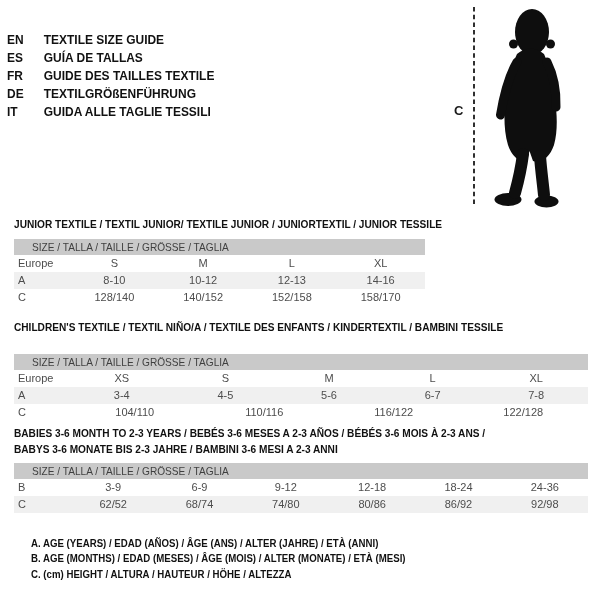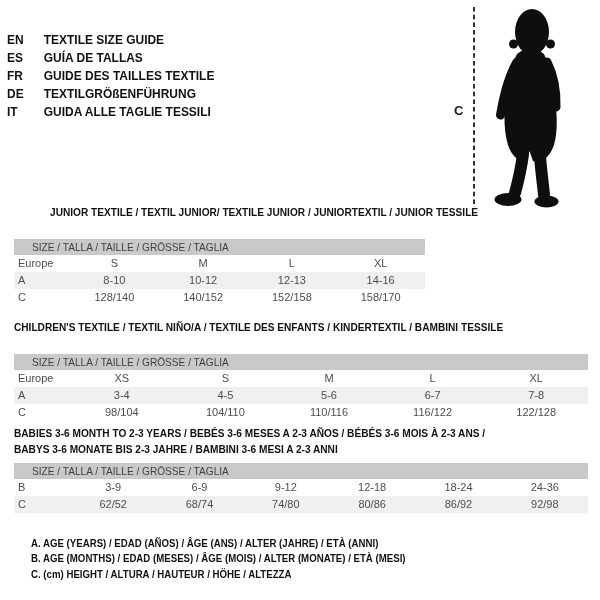--- a/index.html
+++ b/index.html
@@ -78,21 +78,21 @@
     <path d="M30,60 C23,72 17,92 13.5,113" stroke-width="9"></path>
     <path d="M60,60 C66,72 69.5,88 69,105" stroke-width="9"></path>
     <path d="M36,152 C34,168 31,180 28,191" stroke-width="12"></path>
     <path d="M53,154 C54,168 56,182 57,193" stroke-width="12"></path>
   </g>
 </svg>
 
 <div id="height-label">C</div>
 
 <div id="sections">
-    <div class="sec-title" style="top: 204px; margin-left: 36px;">
+    <div class="sec-title" style="top: 216px;">
       <div class="tline condensed">JUNIOR TEXTILE / TEXTIL JUNIOR/ TEXTILE JUNIOR / JUNIORTEXTIL / JUNIOR TESSILE</div>
     </div>
     <div class="tbl" style="top: 239px; width: 411px;">
       <div class="size-bar"><span class="condensed" style="display: inline-block;">SIZE / TALLA / TAILLE / GRÖSSE / TAGLIA</span></div>
       <div class="trow">
         <div class="rlabel">Europe</div>
         <div class="cell">S</div>
         <div class="cell">M</div>
         <div class="cell">L</div>
         <div class="cell">XL</div>
@@ -128,21 +128,20 @@
       <div class="trow shaded">
         <div class="rlabel">A</div>
         <div class="cell">3-4</div>
         <div class="cell">4-5</div>
         <div class="cell">5-6</div>
         <div class="cell">6-7</div>
         <div class="cell">7-8</div>
       </div>
       <div class="trow">
         <div class="rlabel">C</div>
-        <div class="cell">98/104</div>
         <div class="cell">104/110</div>
         <div class="cell">110/116</div>
         <div class="cell">116/122</div>
         <div class="cell">122/128</div>
       </div>
     </div>
     <div class="sec-title" style="top: 425px;">
       <div class="tline condensed">BABIES 3-6 MONTH TO 2-3 YEARS / BEBÉS 3-6 MESES A 2-3 AÑOS / BÉBÉS 3-6 MOIS À 2-3 ANS /</div>
       <div class="tline condensed">BABYS 3-6 MONATE BIS 2-3 JAHRE / BAMBINI 3-6 MESI A 2-3 ANNI</div>
     </div>

